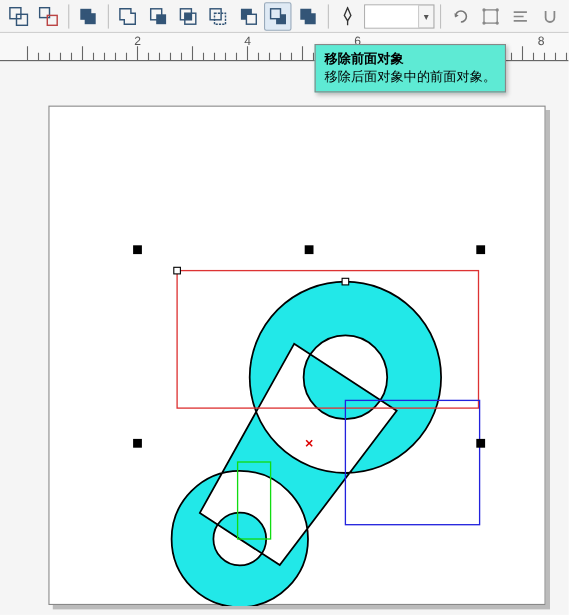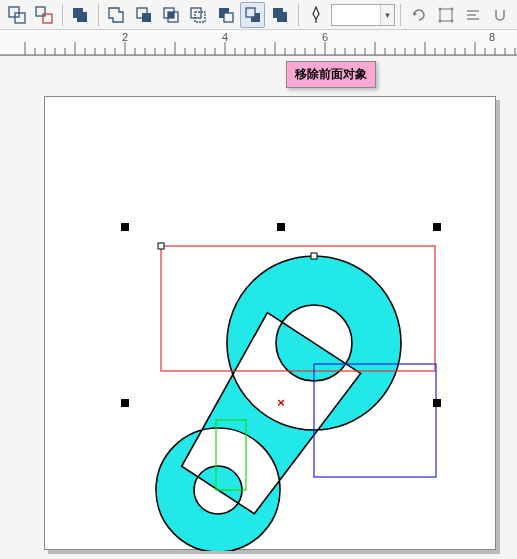--- a/index.html
+++ b/index.html
@@ -44,28 +44,27 @@
   .ruler-h {
     position:relative;
     height: 26px;
     background:#f8f8f8;
     border-bottom:1px solid #ccc;
   }
   .ruler-h svg { display:block; }
   .tooltip {
     position:absolute;
     left: 286px; top: 40px;
-    background:#f9a8d4;
+    background:#5eead4;
     border:1px solid #888;
     padding:4px 8px;
     box-shadow: 2px 2px 4px rgba(0,0,0,.25);
     z-index:50;
     line-height:1.4;
     white-space:nowrap;
-    margin-top:21px;
   }
   .tooltip .t-title { font-weight:bold; }
   .canvas-wrap {
     position:absolute;
     left: 44px; top: 96px;
     width: 452px; height: 454px;
   }
   .page-shadow {
     position:absolute; left:4px; top:4px; width:452px; height:454px;
     background:#bbb;
@@ -243,20 +242,21 @@
         <text x="125" y="11">2</text>
         <text x="225" y="11">4</text>
         <text x="325" y="11">6</text>
         <text x="492" y="11">8</text>
       </g>
   </svg>
 </div>
 
 <div class="tooltip">
   <div class="t-title">移除前面对象</div>
+  <div>移除后面对象中的前面对象。</div>
 </div>
 
 <div class="canvas-wrap">
   <div class="page-shadow"></div>
   <div class="page">
     <svg id="drawing" width="452" height="454">
         <path d="M 356 246 A 87 87 0 1 0 182 246 A 87 87 0 1 0 356 246 Z M 307 246 A 38 38 0 1 1 231 246 A 38 38 0 1 1 307 246 Z M 235 393 A 62 62 0 1 0 111 393 A 62 62 0 1 0 235 393 Z M 197 393 A 24 24 0 1 1 149 393 A 24 24 0 1 1 197 393 Z M 222.38077830596413 215.55479399573167 L 136.66246010199072 369.26936169925926 L 209.33753989800928 416.73063830074074 L 315.61922169403584 276.4452060042683 Z" fill="#22e8e8" fill-rule="evenodd" stroke="#000" stroke-width="1.6"></path>
         <rect x="116" y="149" width="274" height="125" fill="none" stroke="#d33" stroke-width="1.2"></rect>
         <rect x="269" y="267" width="122" height="113" fill="none" stroke="#22d" stroke-width="1.2"></rect>
         <rect x="171" y="323" width="30" height="70" fill="none" stroke="#1d1" stroke-width="1.2"></rect>

